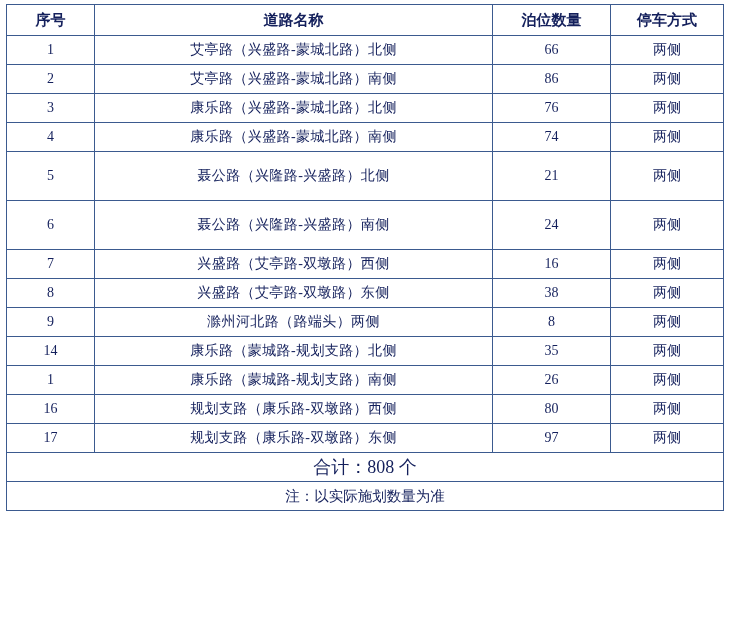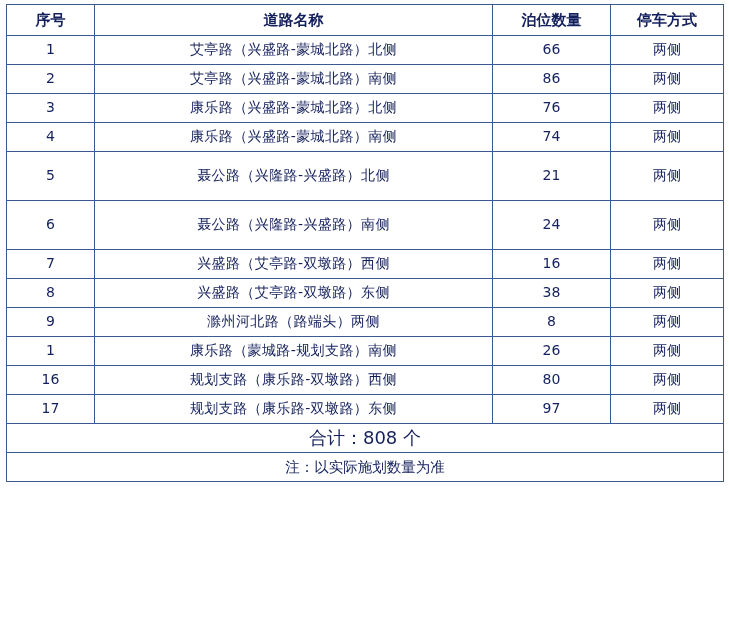--- a/index.html
+++ b/index.html
@@ -12,20 +12,21 @@
     height: 621px;
     font-family: "DejaVu Sans", "Liberation Sans", sans-serif;
     color: #1a1a4d;
     overflow: hidden;
   }
   .sheet {
     width: 672px;
     height: 621px;
     box-sizing: border-box;
     padding: 4px 22px 4px 6px;
+    font-family: Liberation Serif, serif;
   }
   table.parking-table {
     border-collapse: collapse;
     table-layout: fixed;
     width: 717px;
     border: 1px solid #3b5a8f;
   }
   table.parking-table col.c-idx { width: 88px; }
   table.parking-table col.c-name { width: 398px; }
   table.parking-table col.c-count { width: 118px; }
@@ -148,20 +149,26 @@
         <td class="cell-count">38</td>
         <td class="cell-mode">两侧</td>
       </tr>
       <tr>
         <td class="cell-idx">9</td>
         <td class="cell-name">滁州河北路（路端头）两侧</td>
         <td class="cell-count">8</td>
         <td class="cell-mode">两侧</td>
       </tr>
       <tr>
+        <td class="cell-idx">14</td>
+        <td class="cell-name">康乐路（蒙城路-规划支路）北侧</td>
+        <td class="cell-count">35</td>
+        <td class="cell-mode">两侧</td>
+      </tr>
+      <tr>
         <td class="cell-idx">1</td>
         <td class="cell-name">康乐路（蒙城路-规划支路）南侧</td>
         <td class="cell-count">26</td>
         <td class="cell-mode">两侧</td>
       </tr>
       <tr>
         <td class="cell-idx">16</td>
         <td class="cell-name">规划支路（康乐路-双墩路）西侧</td>
         <td class="cell-count">80</td>
         <td class="cell-mode">两侧</td>

